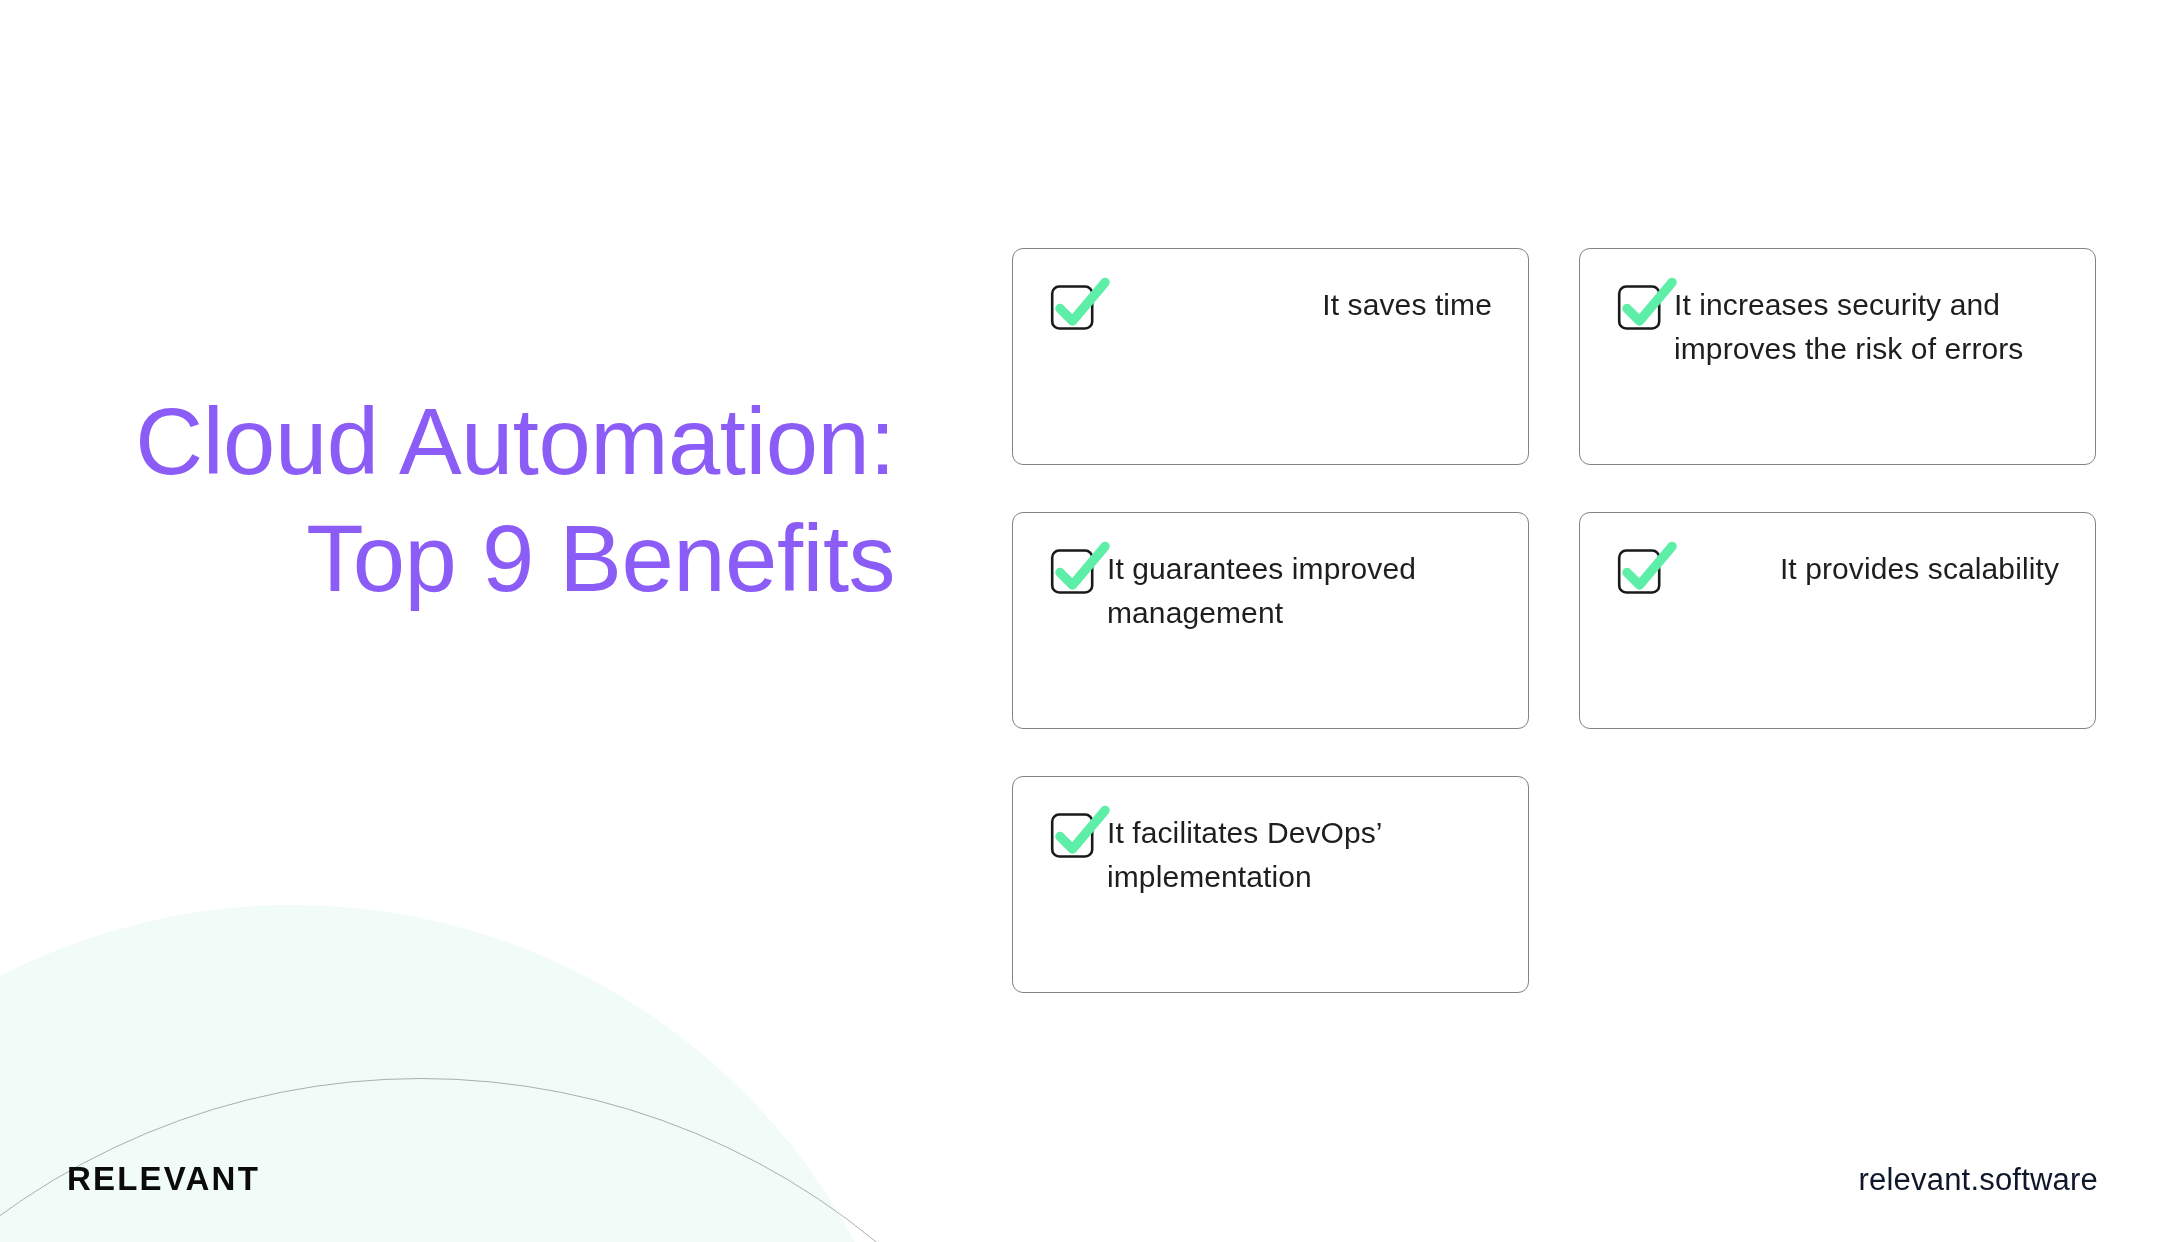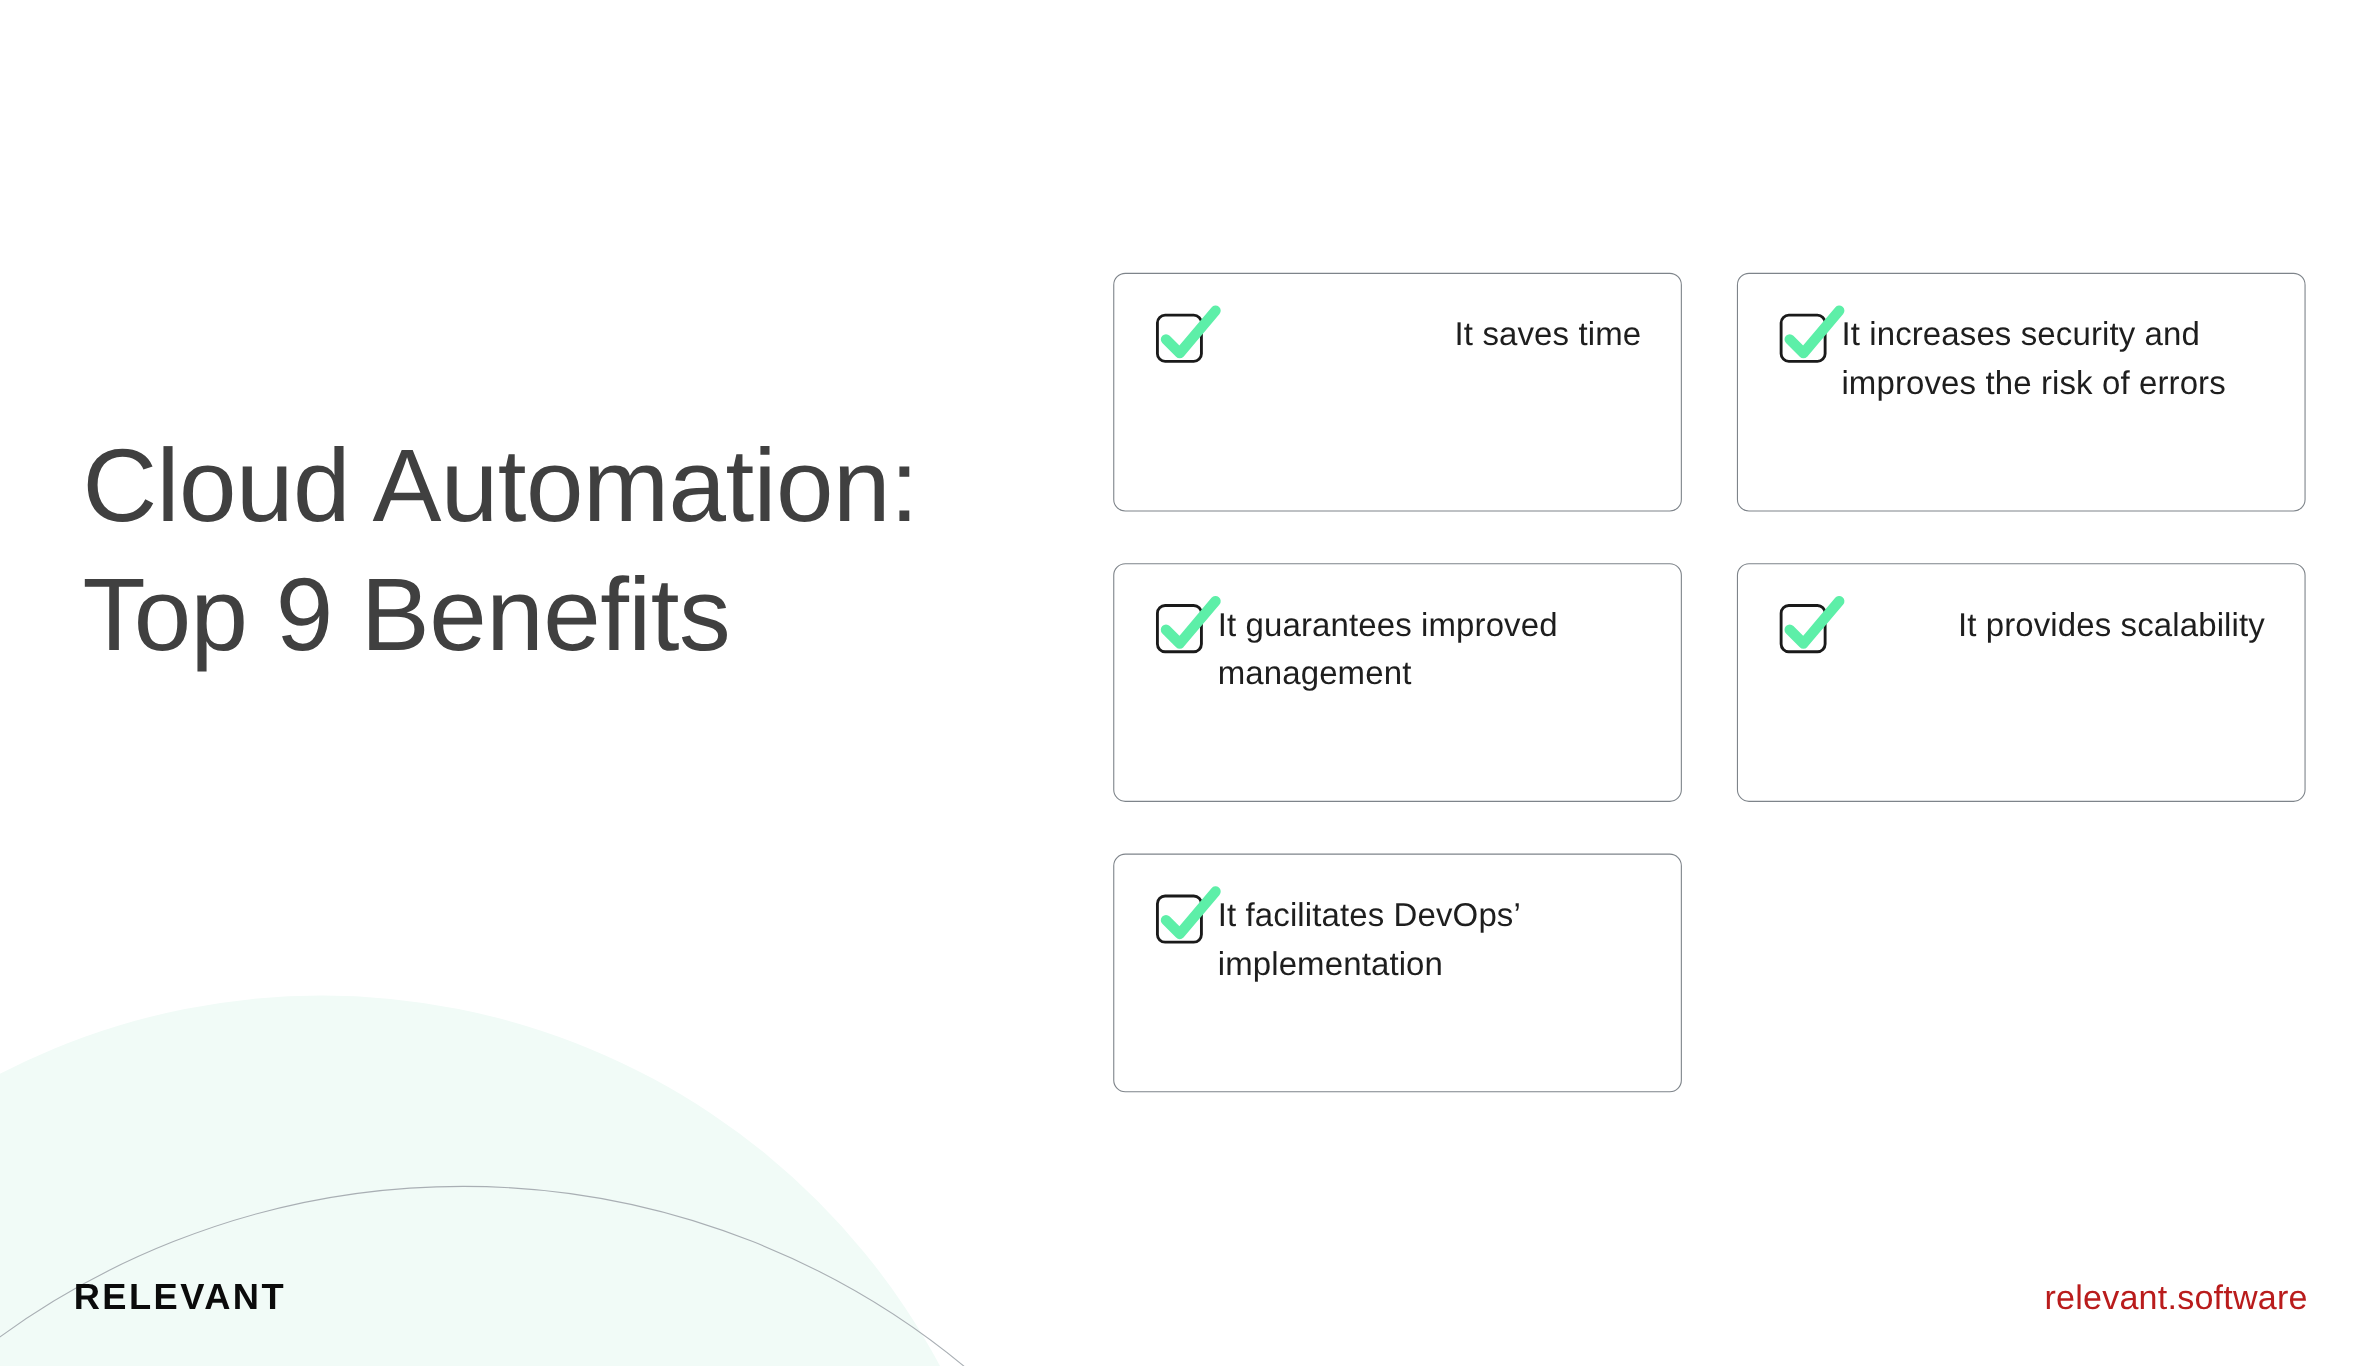--- a/index.html
+++ b/index.html
@@ -51,23 +51,24 @@
   .title-block {
     position: absolute;
     left: 75px;
     top: 383px;
     width: 820px;
   }
   .title-line {
     font-size: 94px;
     font-weight: 300;
     line-height: 117px;
-    color: #404040;
+    color: #8b5cf6;
     letter-spacing: -0.5px;
     white-space: nowrap;
+    text-align: right;
   }
 
   
   .cards {
     position: absolute;
     left: 1012px;
     top: 248px;
     width: 1084px;
     display: grid;
     grid-template-columns: 517px 517px;
@@ -119,21 +120,21 @@
     font-weight: 700;
     letter-spacing: 2.2px;
     color: #0B0B0B;
   }
   .site {
     position: absolute;
     right: 62px;
     top: 1162px;
     font-size: 31px;
     font-weight: 400;
-    color: #b91c1c;
+    color: #0f172a;
     letter-spacing: 0.2px;
   }
 </style>
 </head>
 <body>
 
 <div class="slide">
 
   <div class="deco-layer">
     <div class="deco-blob"></div>

